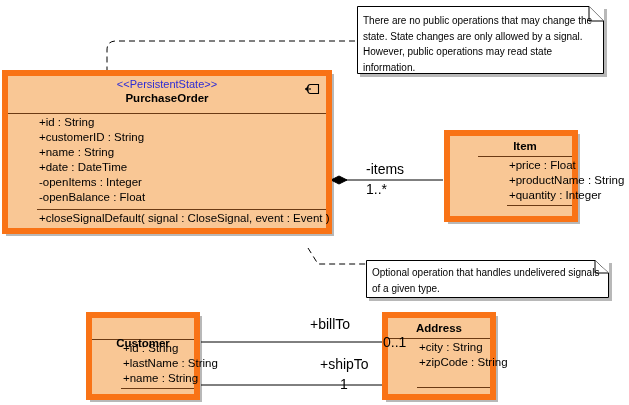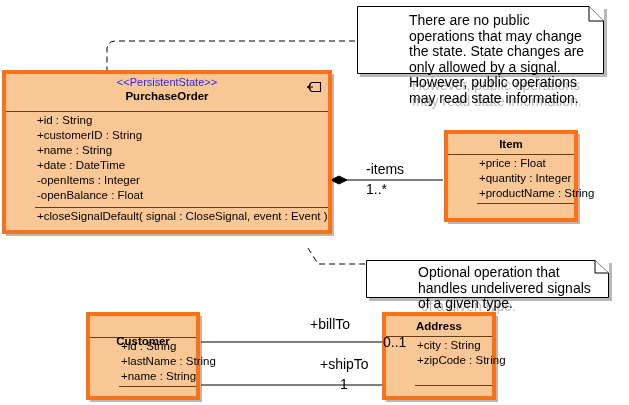--- a/index.html
+++ b/index.html
@@ -14,21 +14,21 @@
     background: #ffffff;
     font-family: "Liberation Sans", sans-serif;
     overflow: hidden;
   }
 
   
   .uml-class {
     position: absolute;
     box-sizing: border-box;
     background: #F9C795;
-    border: 4px solid #f97316;
+    border: 6px solid #f97316;
     box-shadow: 3px 3px 0 -1px rgba(0,0,0,0.28);
   }
   .uml-header {
     box-sizing: border-box;
     border-bottom: 1px solid #6B3A14;
     text-align: center;
     padding: 2px 4px 3px 4px;
   }
   .stereotype {
     display: block;
@@ -77,26 +77,25 @@
     filter: drop-shadow(3px 3px 0 rgba(0,0,0,0.28));
   }
   .uml-note svg {
     position: absolute;
     left: 0;
     top: 0;
     overflow: visible;
   }
   .note-text {
     position: relative;
-    font-size: 14px;
+    font-size: 10px;
     line-height: 15.5px;
     color: #000000;
     padding: 7px 8px 4px 6px;
     white-space: pre-line;
-    margin-left: 46px;
   }
 
   
   .edge-layer {
     position: absolute;
     left: 0;
     top: 0;
     width: 629px;
     height: 405px;
     pointer-events: none;
@@ -166,30 +165,30 @@
       <div class="uml-attr">+date : DateTime</div>
       <div class="uml-attr">-openItems : Integer</div>
       <div class="uml-attr">-openBalance : Float</div>
     </div>
 
     <div class="uml-compartment" style="height:28px; overflow:visible;">
       <div class="uml-op">+closeSignalDefault( signal : CloseSignal, event : Event )</div>
     </div>
   </div>
 
-  <div class="uml-class" style="left:444px; top:130px; width:134px; height:92px;">
+  <div class="uml-class" style="left:444px; top:130px; width:134px; height:92px;padding-left:28px;">
 
     <div class="uml-header" style="height:21px; padding-top:3px;">
       <span class="class-name">Item</span>
     </div>
 
     <div class="uml-compartment bordered" style="height:49px;">
       <div class="uml-attr">+price : Float</div>
+      <div class="uml-attr">+productName : String</div>
       <div class="uml-attr">+quantity : Integer</div>
-      <div class="uml-attr">+productName : String</div>
     </div>
 
     <div class="uml-compartment empty-compartment"></div>
   </div>
 
   <div class="uml-class" style="left:86px; top:312px; width:114px; height:88px;">
 
     <div class="uml-header" style="height:21px; padding-top:18px;">
       <span class="class-name">Customer</span>
     </div>

